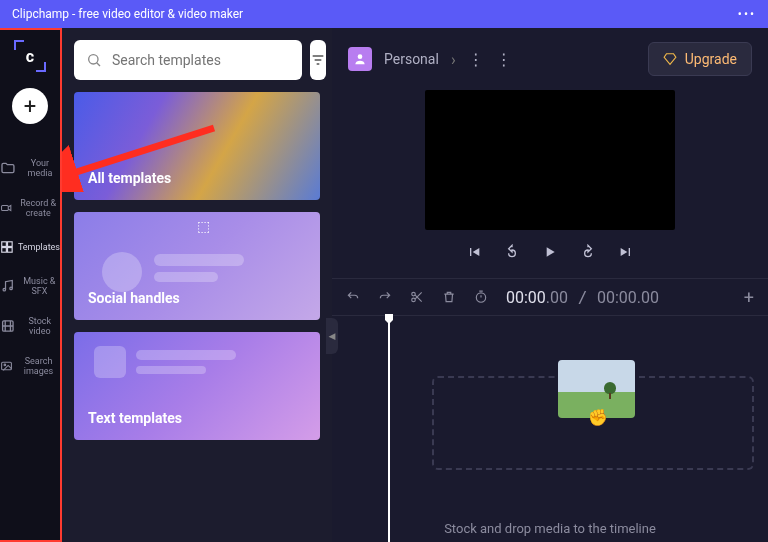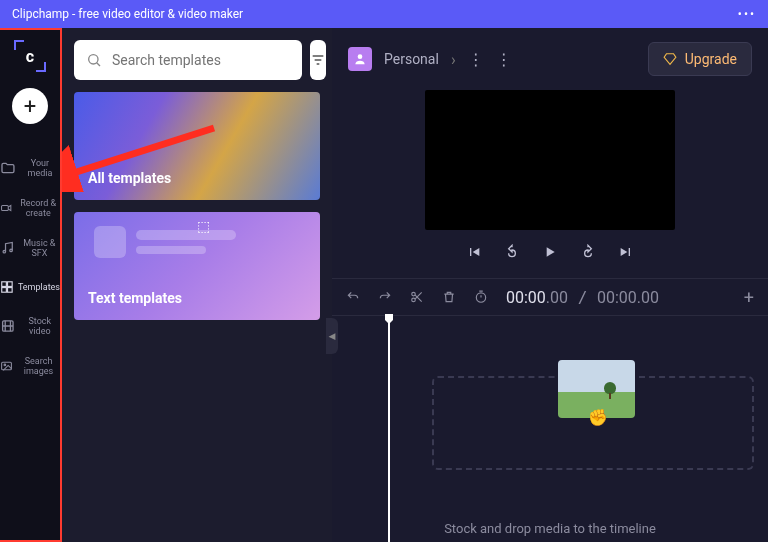--- a/index.html
+++ b/index.html
@@ -91,36 +91,36 @@
         </svg>
       <span>Your media</span>
     </div>
     <div class="side-item">
       <svg viewBox="0 0 24 24" fill="none" stroke="currentColor" stroke-width="2">
           <rect x="3" y="7" width="13" height="10" rx="2"></rect>
           <path d="M16 10l5-3v10l-5-3"></path>
         </svg>
       <span>Record &amp; create</span>
     </div>
-    <div class="side-item">
-      <svg viewBox="0 0 24 24" fill="none" stroke="currentColor" stroke-width="2">
-          <path d="M9 18V5l11-2v13"></path>
-          <circle cx="7" cy="18" r="2"></circle>
-          <circle cx="18" cy="16" r="2"></circle>
-        </svg>
-      <span>Music &amp; SFX</span>
-    </div>
     <div class="side-item active">
       <svg viewBox="0 0 24 24" fill="none" stroke="currentColor" stroke-width="2">
           <rect x="3" y="3" width="8" height="8"></rect>
           <rect x="13" y="3" width="8" height="8"></rect>
           <rect x="3" y="13" width="8" height="8"></rect>
           <rect x="13" y="13" width="8" height="8"></rect>
         </svg>
       <span>Templates</span>
+    </div>
+    <div class="side-item">
+      <svg viewBox="0 0 24 24" fill="none" stroke="currentColor" stroke-width="2">
+          <path d="M9 18V5l11-2v13"></path>
+          <circle cx="7" cy="18" r="2"></circle>
+          <circle cx="18" cy="16" r="2"></circle>
+        </svg>
+      <span>Music &amp; SFX</span>
     </div>
     <div class="side-item">
       <svg viewBox="0 0 24 24" fill="none" stroke="currentColor" stroke-width="2">
           <rect x="4" y="4" width="16" height="16" rx="2"></rect>
           <path d="M8 4v16M16 4v16M4 12h16"></path>
         </svg>
       <span>Stock video</span>
     </div>
     <div class="side-item">
       <svg viewBox="0 0 24 24" fill="none" stroke="currentColor" stroke-width="2">
@@ -144,20 +144,27 @@
       <div class="filter-btn">
         <svg width="16" height="16" viewBox="0 0 24 24" fill="none" stroke="#555" stroke-width="2">
             <path d="M4 6h16M7 12h10M10 18h4"></path>
           </svg>
       </div>
     </div>
 
     <div class="cat-card">
       <div class="bg bg1"></div>
       <span>All templates</span>
+    </div>
+    <div class="cat-card">
+      <div class="bg bg3"></div>
+      <div class="mini-rect" style="left:28px;top:40px;width:40px;height:40px;border-radius:50%"></div>
+      <div class="mini-rect" style="left:80px;top:42px;width:90px;height:12px"></div>
+      <div class="mini-rect" style="left:80px;top:60px;width:64px;height:10px"></div>
+      <span>Social handles</span>
     </div>
     <div class="cat-card">
       <div class="bg bg4"></div>
       <div class="mini-rect" style="left:20px;top:14px;width:32px;height:32px"></div>
       <div class="mini-rect" style="left:62px;top:18px;width:100px;height:10px"></div>
       <div class="mini-rect" style="left:62px;top:34px;width:70px;height:8px"></div>
       <span>Text templates</span>
     </div>
 
     <svg class="arrow" width="170" height="70" viewBox="0 0 170 70">

